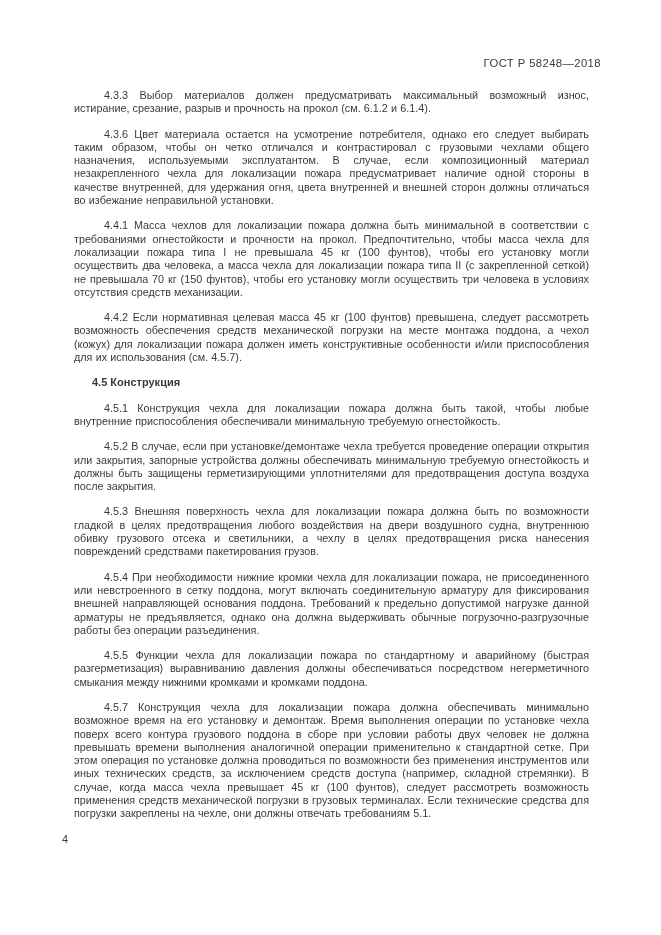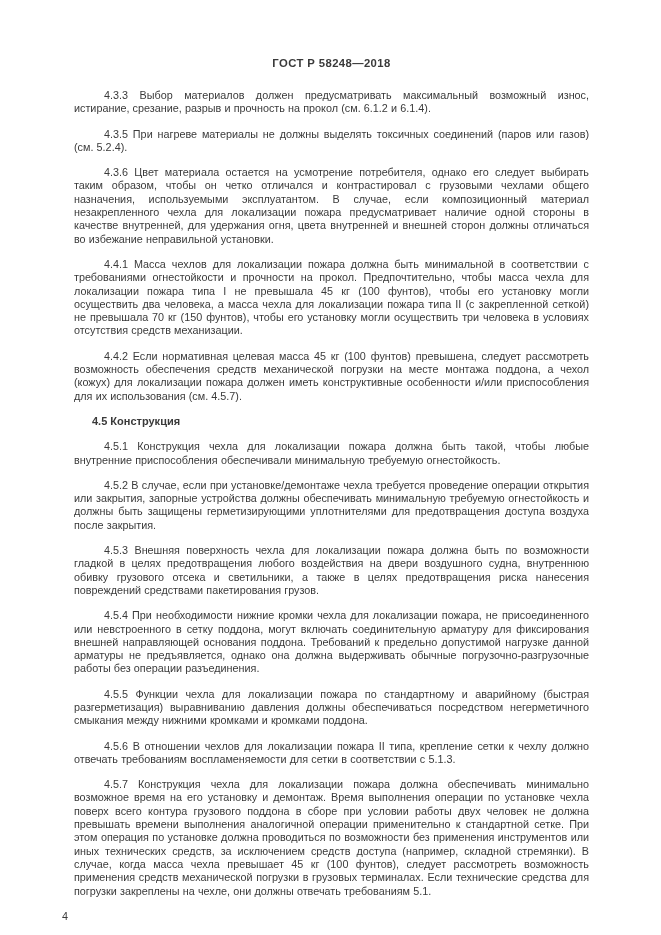--- a/index.html
+++ b/index.html
@@ -17,24 +17,24 @@
     color: #3a3a3a;
   }
   .content {
     position: absolute;
     left: 62px;
     top: 57px;
     width: 539px;
   }
   .doc-header {
     font-size: 11.3px;
-    font-weight: bold;
+    font-weight: normal;
     letter-spacing: 0.4px;
     margin: 0 0 20px 0;
-    text-align: center;
+    text-align: right;
   }
   .para {
     margin: 12px;
     font-size: 10.8px;
     line-height: 13.3px;
     text-align: justify;
     text-indent: 30px;
     word-spacing: 0.2px;
   }
   .heading {
@@ -54,33 +54,31 @@
 </style>
 </head>
 <body>
 
 <div class="page">
   <div class="content">
 
     <div class="doc-header">ГОСТ Р 58248—2018</div>
 
     <p class="para">4.3.3 Выбор материалов должен предусматривать максимальный возможный износ, истирание, срезание, разрыв и прочность на прокол (см. 6.1.2 и 6.1.4).</p>
-    <p class="para">4.3.5 При нагреве материалы не должны выделять токсичных соединений (паров или газов) (см. 5.2.4).</p>
     <p class="para">4.3.6 Цвет материала остается на усмотрение потребителя, однако его следует выбирать таким образом, чтобы он четко отличался и контрастировал с грузовыми чехлами общего назначения, используемыми эксплуатантом. В случае, если композиционный материал незакрепленного чехла для локализации пожара предусматривает наличие одной стороны в качестве внутренней, для удержания огня, цвета внутренней и внешней сторон должны отличаться во избежание неправильной установки.</p>
 
 
     <p class="para">4.4.1 Масса чехлов для локализации пожара должна быть минимальной в соответствии с требованиями огнестойкости и прочности на прокол. Предпочтительно, чтобы масса чехла для локализации пожара типа I не превышала 45 кг (100 фунтов), чтобы его установку могли осуществить два человека, а масса чехла для локализации пожара типа II (с закрепленной сеткой) не превышала 70 кг (150 фунтов), чтобы его установку могли осуществить три человека в условиях отсутствия средств механизации.</p>
     <p class="para">4.4.2 Если нормативная целевая масса 45 кг (100 фунтов) превышена, следует рассмотреть возможность обеспечения средств механической погрузки на месте монтажа поддона, а чехол (кожух) для локализации пожара должен иметь конструктивные особенности и/или приспособления для их использования (см. 4.5.7).</p>
 
     <div class="heading">4.5 Конструкция</div>
 
     <p class="para">4.5.1 Конструкция чехла для локализации пожара должна быть такой, чтобы любые внутренние приспособления обеспечивали минимальную требуемую огнестойкость.</p>
     <p class="para">4.5.2 В случае, если при установке/демонтаже чехла требуется проведение операции открытия или закрытия, запорные устройства должны обеспечивать минимальную требуемую огнестойкость и должны быть защищены герметизирующими уплотнителями для предотвращения доступа воздуха после закрытия.</p>
-    <p class="para">4.5.3 Внешняя поверхность чехла для локализации пожара должна быть по возможности гладкой в целях предотвращения любого воздействия на двери воздушного судна, внутреннюю обивку грузового отсека и светильники, а также в целях предотвращения риска нанесения повреждений средствами пакетирования грузов.</p>
+    <p class="para">4.5.3 Внешняя поверхность чехла для локализации пожара должна быть по возможности гладкой в целях предотвращения любого воздействия на двери воздушного судна, внутреннюю обивку грузового отсека и светильники, а чехлу в целях предотвращения риска нанесения повреждений средствами пакетирования грузов.</p>
     <p class="para">4.5.4 При необходимости нижние кромки чехла для локализации пожара, не присоединенного или невстроенного в сетку поддона, могут включать соединительную арматуру для фиксирования внешней направляющей основания поддона. Требований к предельно допустимой нагрузке данной арматуры не предъявляется, однако она должна выдерживать обычные погрузочно-разгрузочные работы без операции разъединения.</p>
     <p class="para">4.5.5 Функции чехла для локализации пожара по стандартному и аварийному (быстрая разгерметизация) выравниванию давления должны обеспечиваться посредством негерметичного смыкания между нижними кромками и кромками поддона.</p>
-    <p class="para">4.5.6 В отношении чехлов для локализации пожара II типа, крепление сетки к чехлу должно отвечать требованиям воспламеняемости для сетки в соответствии с 5.1.3.</p>
     <p class="para">4.5.7 Конструкция чехла для локализации пожара должна обеспечивать минимально возможное время на его установку и демонтаж. Время выполнения операции по установке чехла поверх всего контура грузового поддона в сборе при условии работы двух человек не должна превышать времени выполнения аналогичной операции применительно к стандартной сетке. При этом операция по установке должна проводиться по возможности без применения инструментов или иных технических средств, за исключением средств доступа (например, складной стремянки). В случае, когда масса чехла превышает 45 кг (100 фунтов), следует рассмотреть возможность применения средств механической погрузки в грузовых терминалах. Если технические средства для погрузки закреплены на чехле, они должны отвечать требованиям 5.1.</p>
 
     <div class="page-num">4</div>
 
   </div>
 </div>
 
 </body></html>

